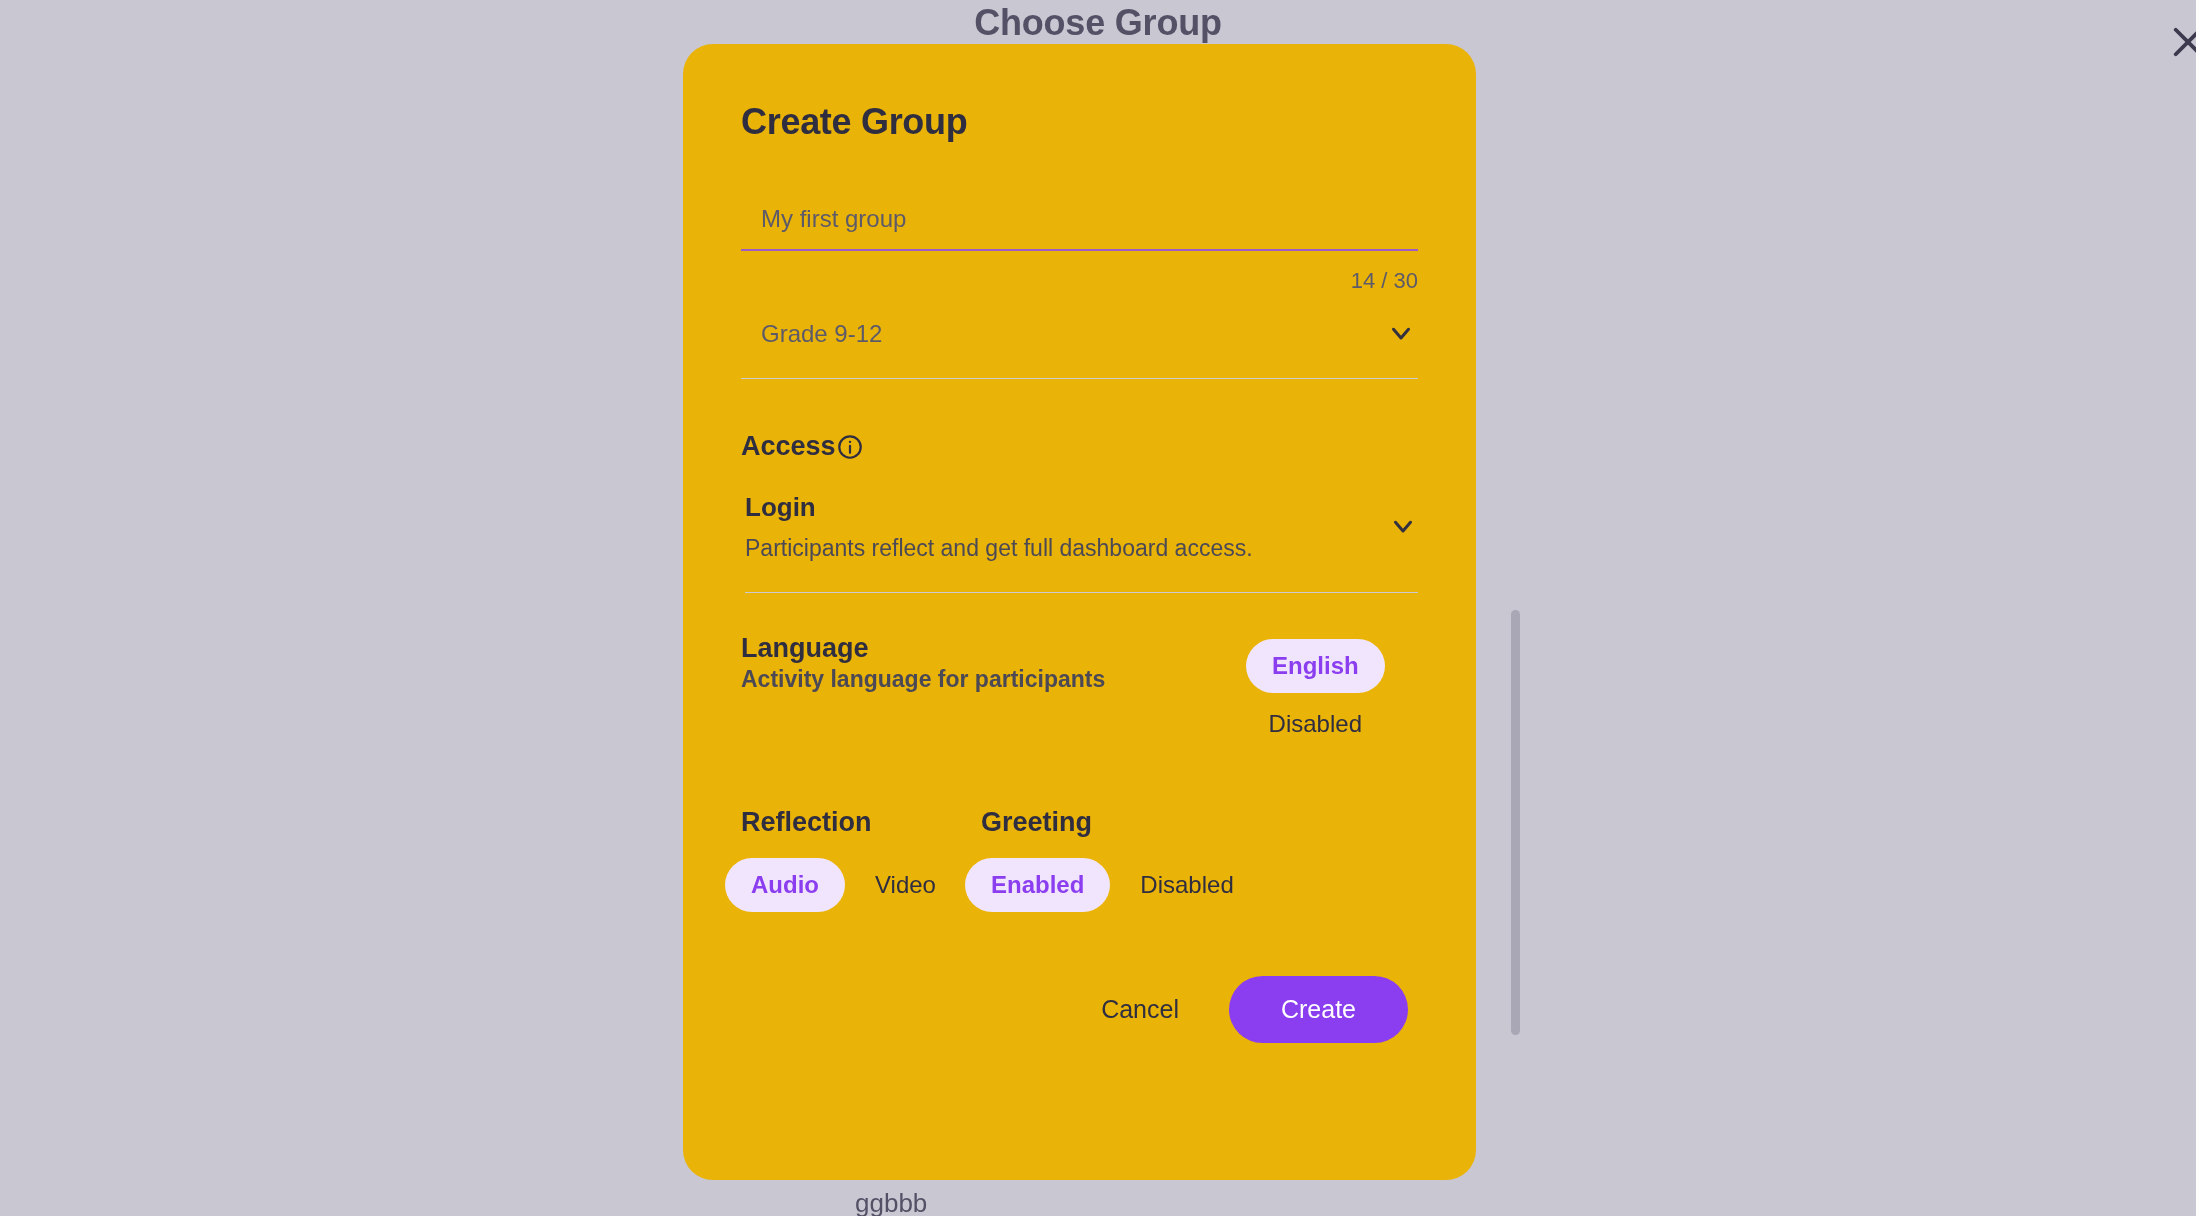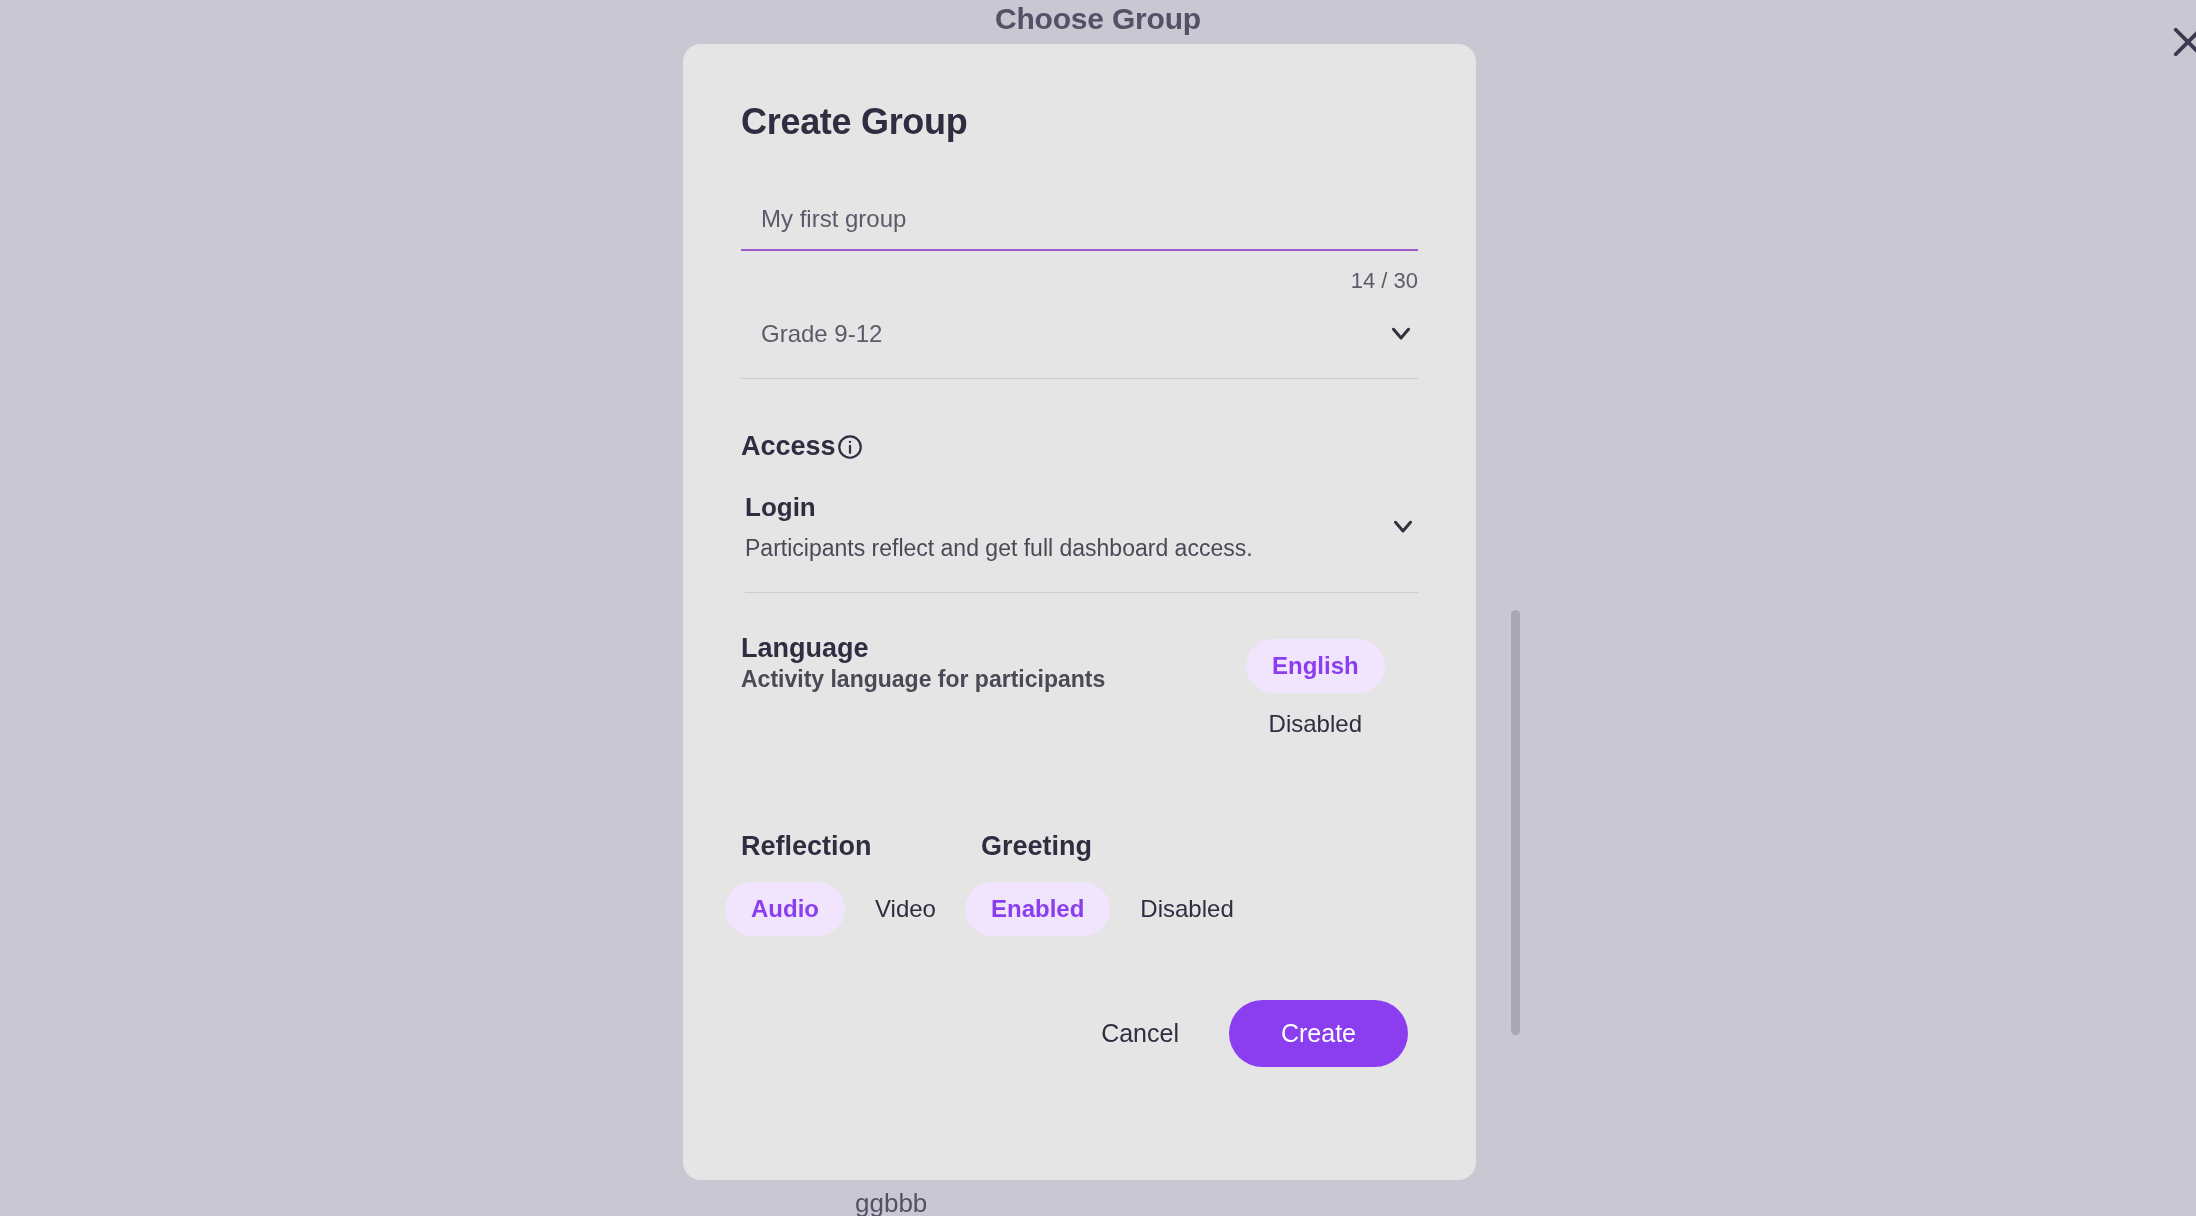--- a/index.html
+++ b/index.html
@@ -22,21 +22,21 @@
     inset: 0;
     background: #ffffff;
   }
 
   .bg-title {
     position: absolute;
     top: 2px;
     left: 0;
     width: 2196px;
     text-align: center;
-    font-size: 30px;
+    font-size: 36px;
     font-weight: bold;
     color: #3c3a4e;
     letter-spacing: -0.2px;
   }
 
   .bg-bottom-text {
     position: absolute;
     top: 1188px;
     left: 855px;
     font-size: 26px;
@@ -75,22 +75,22 @@
     border-radius: 5px;
   }
 
   
   .modal {
     position: absolute;
     left: 683px;
     top: 44px;
     width: 793px;
     height: 1136px;
-    background: #e5e5e5;
-    border-radius: 18px;
+    background: #eab308;
+    border-radius: 30px;
     padding: 0 58px;
     overflow: hidden;
   }
 
   .modal-title {
     margin-top: 57px;
     font-size: 36px;
     font-weight: bold;
     color: #2f2d40;
     letter-spacing: -0.3px;
@@ -204,21 +204,21 @@
   }
   .pill.active {
     background: #f1e5fd;
     color: #8b3df0;
     font-weight: bold;
   }
   .lang-pills { margin-top: 6px; margin-right: 30px; flex-direction: column; }
 
   
   .two-col {
-    margin-top: 80px;
+    margin-top: 56px;
     display: flex;
     gap: 0;
   }
   .col-reflection { width: 240px; }
   .col-pills { margin-top: 20px; margin-left: -16px; }
 
   
   .footer {
     margin-top: 64px;
     display: flex;

